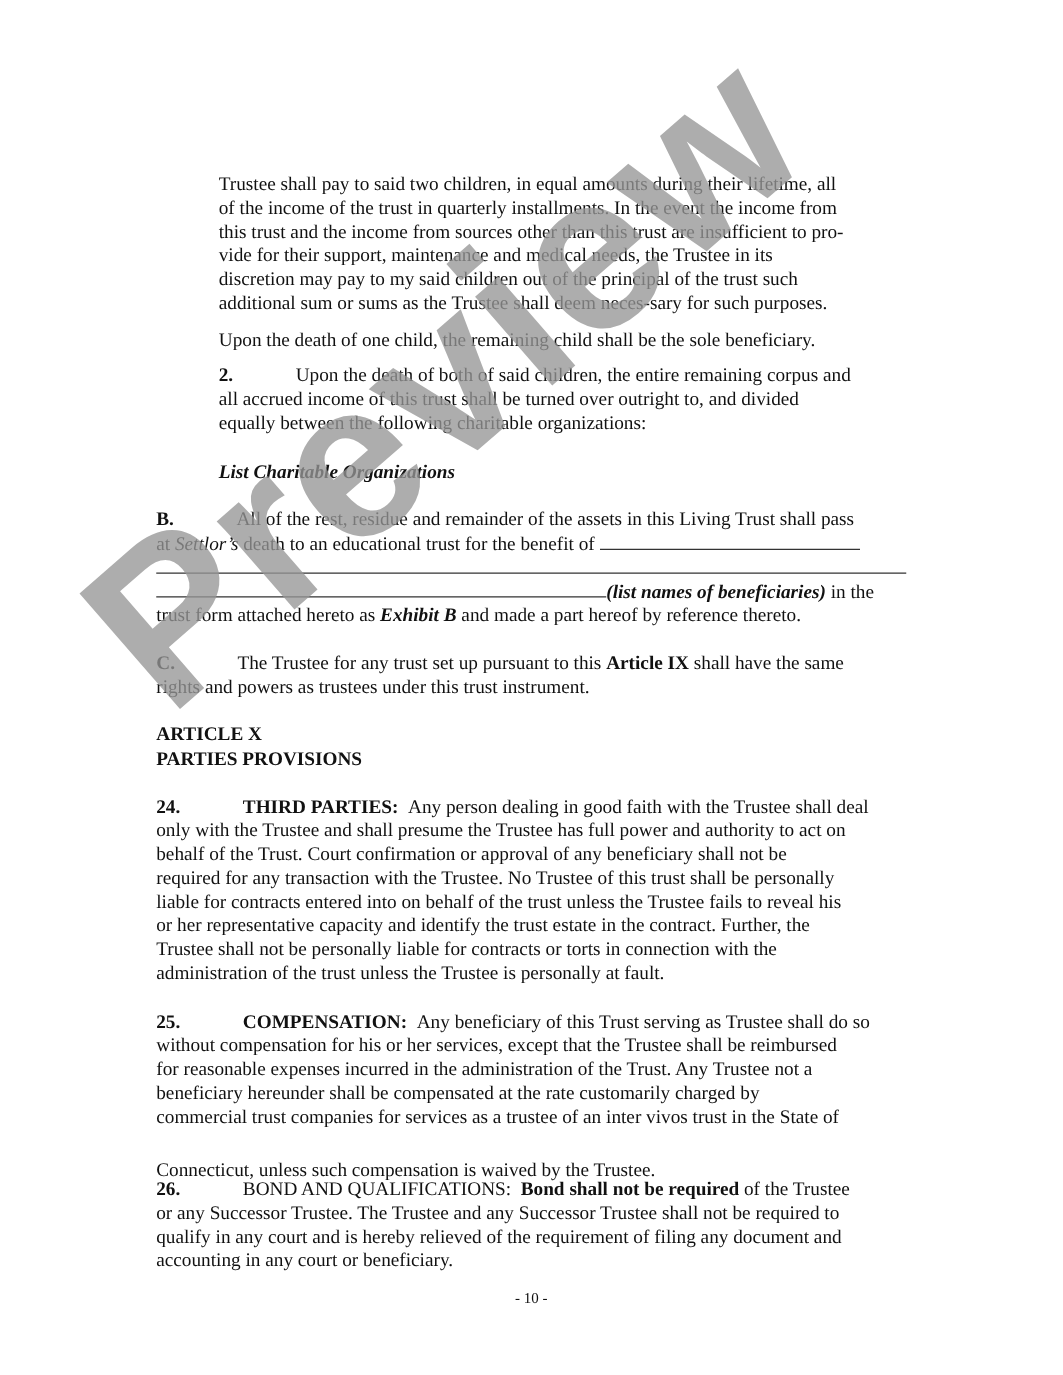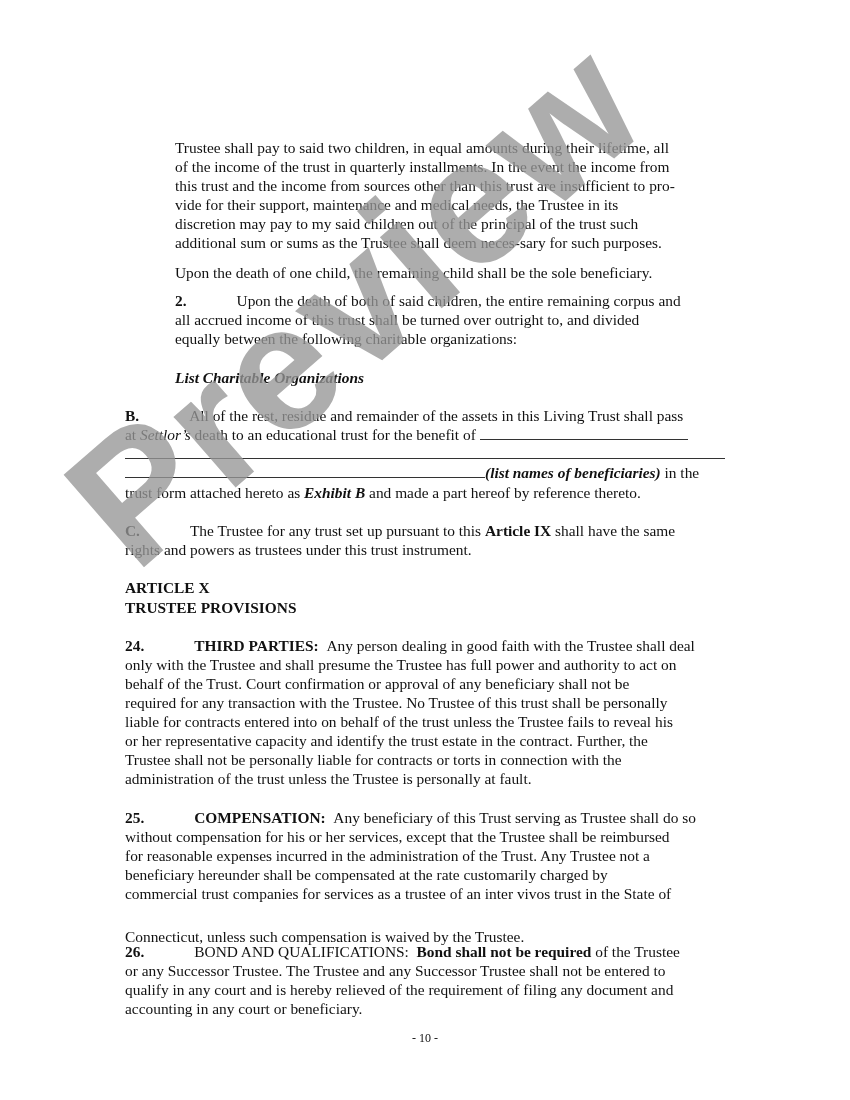--- a/index.html
+++ b/index.html
@@ -146,21 +146,21 @@
   </div>
 
   <div>
     <div class="line body-block" style="top:484px">
       <span class="b">C.</span><span class="tab"></span><span>The Trustee for any trust set up pursuant to this </span><span class="b">Article IX</span><span> shall have the same</span>
     </div>
     <div class="line body-block" style="top:503px">rights and powers as trustees under this trust instrument.</div>
   </div>
 
   <div class="line body-block b" style="top:541px">ARTICLE X</div>
-  <div class="line body-block b" style="top:561px">TRUSTEE PROVISIONS</div>
+  <div class="line body-block b" style="top:561px">PARTIES PROVISIONS</div>
 
   <div>
     <div class="line body-block" style="top:599px">
       <span class="b">24.</span><span class="tab"></span><span class="b">THIRD PARTIES:</span>&nbsp;&nbsp;<span>Any person dealing in good faith with the Trustee shall deal</span>
     </div>
     <div class="line body-block" style="top:618px">only with the Trustee and shall presume the Trustee has full power and authority to act on</div>
     <div class="line body-block" style="top:637px">behalf of the Trust. Court confirmation or approval of any beneficiary shall not be</div>
     <div class="line body-block" style="top:656px">required for any transaction with the Trustee.  No Trustee of this trust shall be personally</div>
     <div class="line body-block" style="top:675px">liable for contracts entered into on behalf of the trust unless the Trustee fails to reveal his</div>
     <div class="line body-block" style="top:694px">or her representative capacity and identify the trust estate in the contract. Further, the</div>
@@ -176,21 +176,21 @@
     <div class="line body-block" style="top:809px">for reasonable expenses incurred in the administration of the Trust. Any Trustee not a</div>
     <div class="line body-block" style="top:828px">beneficiary hereunder shall be compensated at the rate customarily charged by</div>
     <div class="line body-block" style="top:847px">commercial trust companies for services as a trustee of an inter vivos trust in the State of</div>
     <div class="line body-block" style="top:890px">Connecticut, unless such compensation is waived by the Trustee.</div>
   </div>
 
   <div>
     <div class="line body-block" style="top:905px">
       <span class="b">26.</span><span class="tab"></span><span>BOND AND QUALIFICATIONS:</span>&nbsp;&nbsp;<span class="b">Bond shall not be required</span><span> of the Trustee</span>
     </div>
-    <div class="line body-block" style="top:924px">or any Successor Trustee. The Trustee and any Successor Trustee shall not be entered to</div>
+    <div class="line body-block" style="top:924px">or any Successor Trustee. The Trustee and any Successor Trustee shall not be required to</div>
     <div class="line body-block" style="top:943px">qualify in any court and is hereby relieved of the requirement of filing any document and</div>
     <div class="line body-block" style="top:962px">accounting in any court or beneficiary.</div>
   </div>
 
   <div class="watermark">Preview</div>
 
   <div class="pagenum">- 10 -</div>
 
 
 </div>

